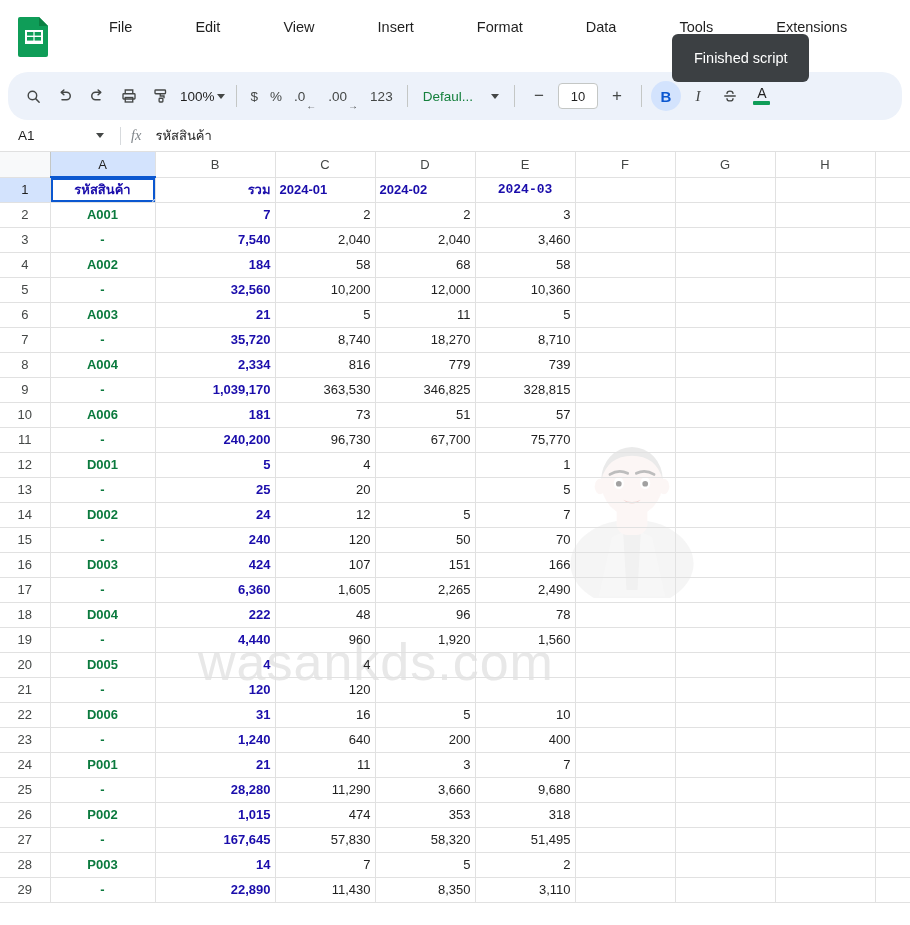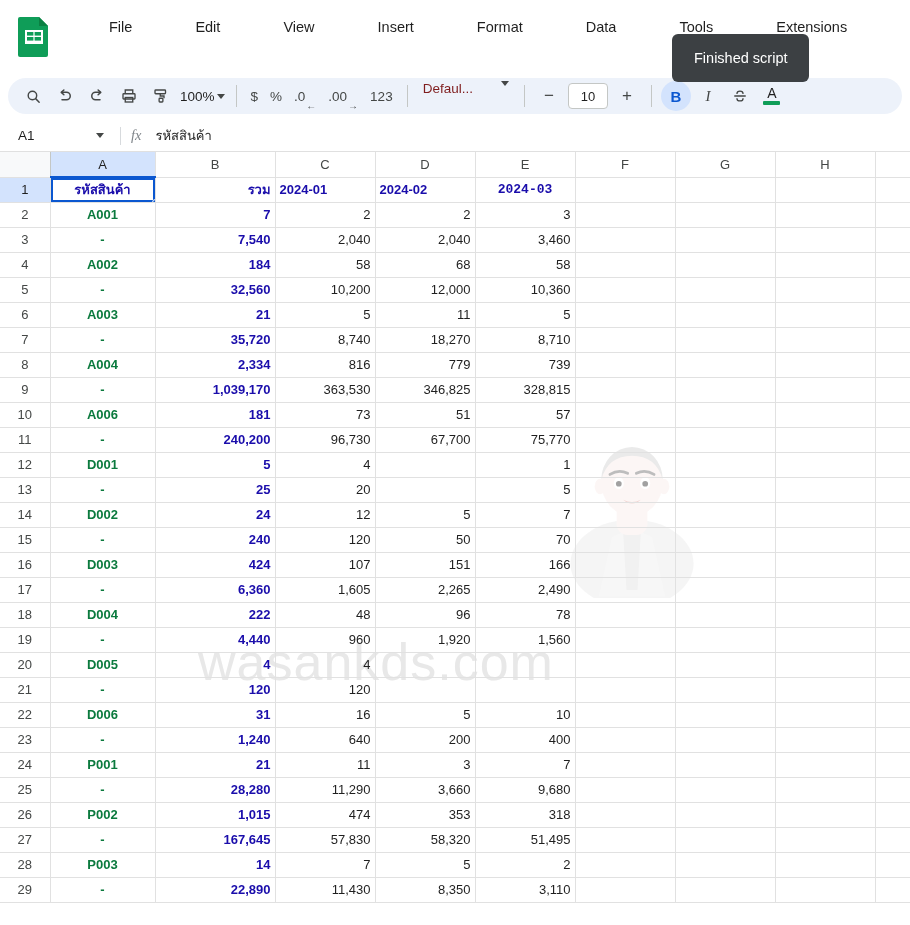--- a/index.html
+++ b/index.html
@@ -76,21 +76,21 @@
   
   .toolbar-area {
     height: 48px;
     padding: 0 8px;
     display: flex;
     align-items: center;
     background: #ffffff;
     position: relative;
   }
   .toolbar {
-    height: 36px;
+    height: 48px;
     background: #edf2fa;
     border-radius: 20px;
     display: flex;
     align-items: center;
     width: 100%;
     padding: 0 10px;
     gap: 2px;
   }
   .tb-btn {
     width: 30px; height: 30px;
@@ -119,22 +119,22 @@
   }
   .zoom-ctl { display: flex; align-items: center; gap: 2px; cursor: pointer; padding: 0 2px;}
   .zoom-ctl .zlabel { font-size: 13.5px; color: #1f1f1f; }
   .caret {
     width: 0; height: 0;
     border-left: 4.5px solid transparent;
     border-right: 4.5px solid transparent;
     border-top: 5px solid #444746;
   }
   .font-select {
-    display: flex; gap: 28px;
-    font-size: 13.5px; color: #7f1d1d;
+    display: flex; align-items: center; gap: 18px;
+    font-size: 13.5px; color: #15803d;
     padding: 0 6px; height: 30px; border-radius: 4px;
     cursor: pointer;
   }
   .fontsize-box {
     width: 40px; height: 26px;
     border: 1px solid #c4c7c5;
     border-radius: 4px;
     display: flex; align-items: center; justify-content: center;
     font-size: 13px; color: #1f1f1f;
     background: #ffffff;

